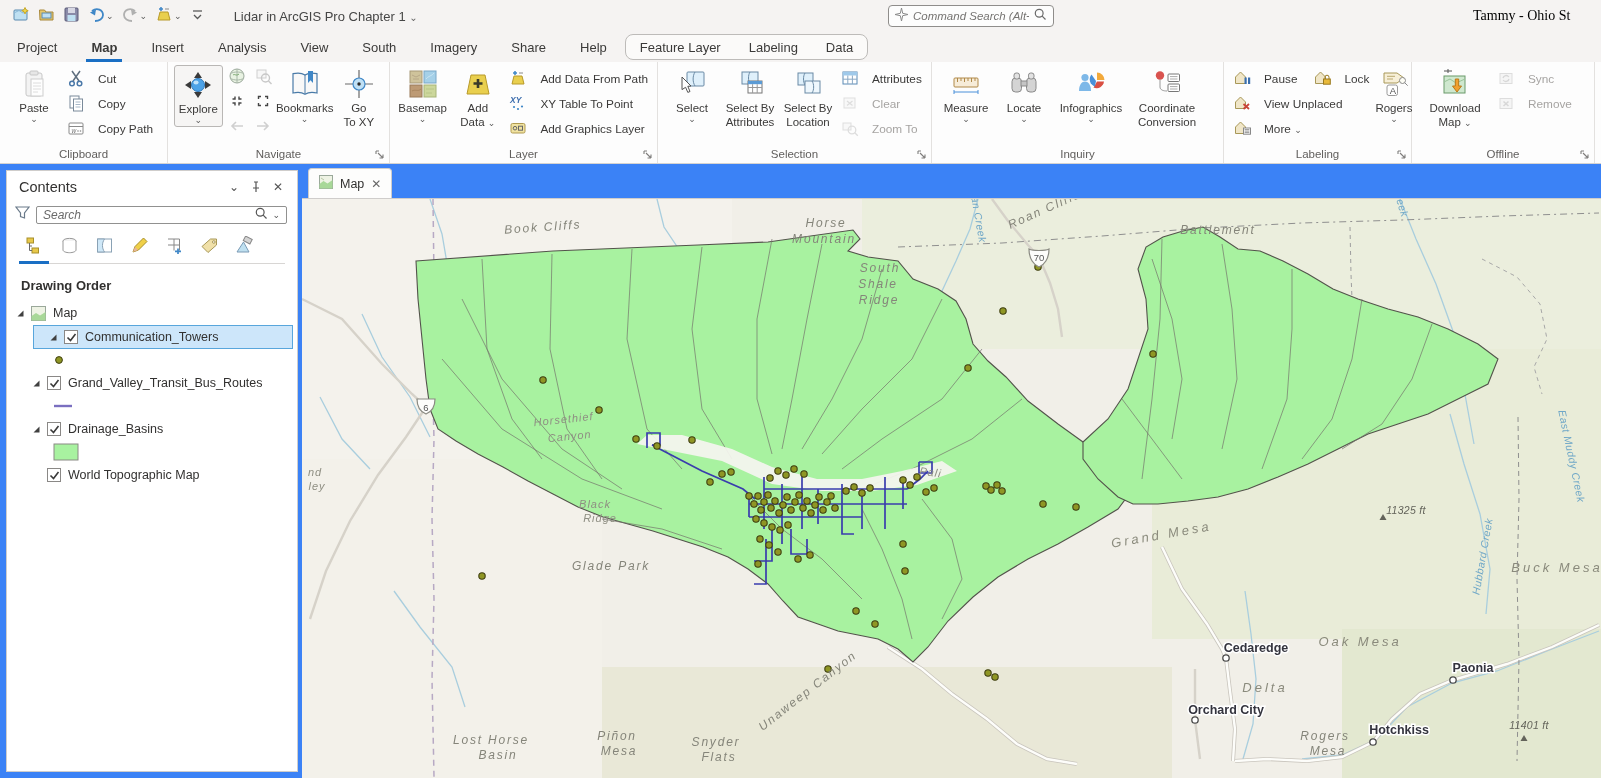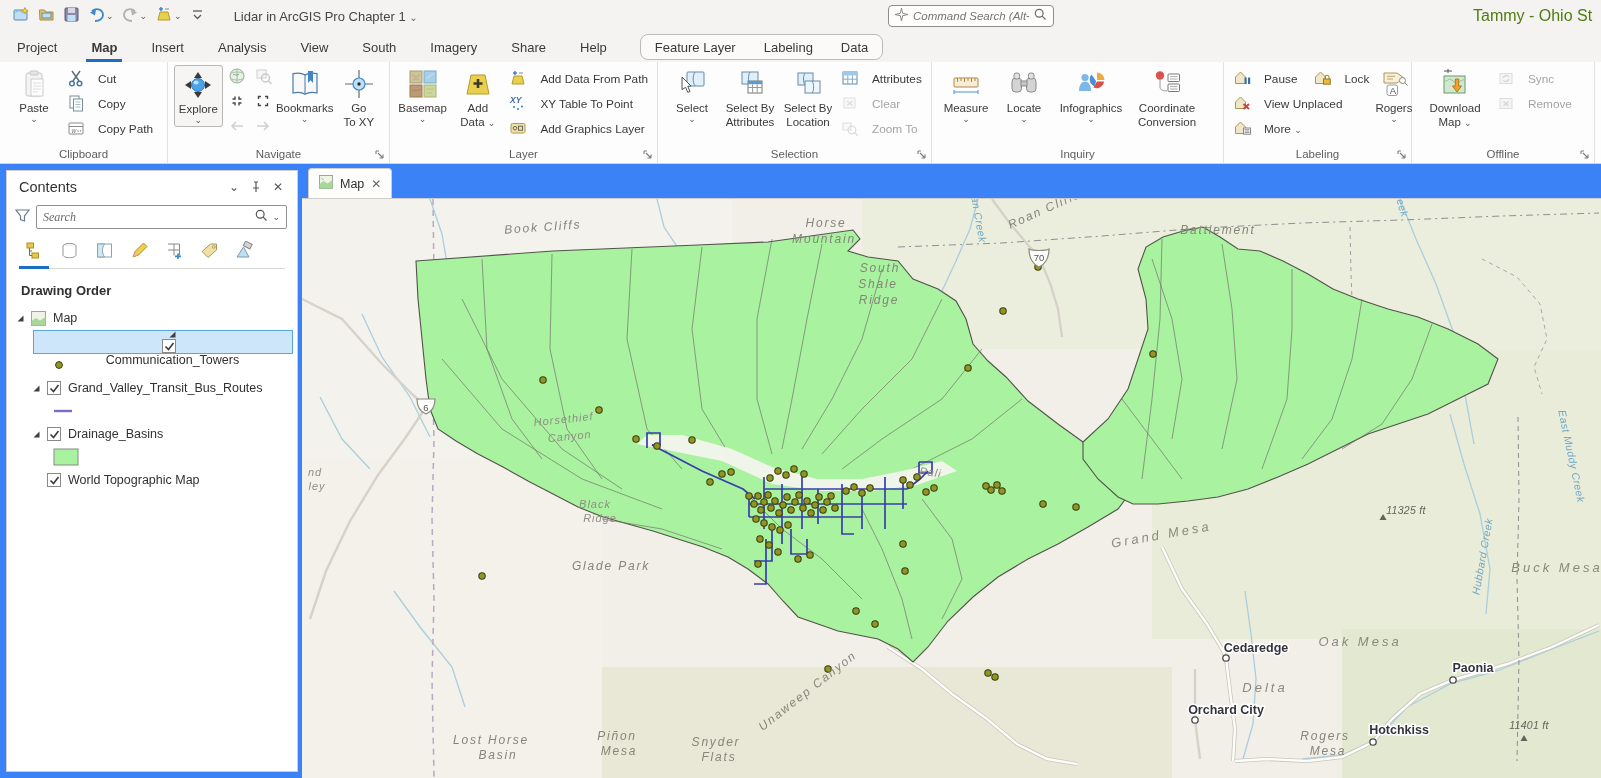--- a/index.html
+++ b/index.html
@@ -8,28 +8,28 @@
 
   
   .titlebar { position:absolute; left:0; top:0; width:1601px; height:32px; background:#f5f3f2; display:flex; align-items:center; }
   .qat { display:flex; align-items:center; gap:2px; padding-left:10px; }
   .qat .qbtn { display:flex; align-items:center; height:24px; padding:0 3px; border-radius:3px; cursor:default; }
   .qat .chev { font-size:9px; color:#5a5a5a; margin-left:1px; }
   .proj-title { margin-left:26px; font-size:13px; color:#464646; white-space:nowrap; }
   .proj-title .chev { font-size:10px; color:#666; }
   .cmdsearch { position:absolute; left:888px; top:5px; width:166px; height:22px; border:1px solid #8f8d8b; border-radius:4px; background:#fdfdfd; display:flex; align-items:center; padding:0 6px; gap:5px; }
   .cmdsearch .ph { flex:1; font-size:11.5px; font-style:italic; color:#767472; white-space:nowrap; overflow:hidden; }
-  .account { position:absolute; right:0; top:0; height:32px; display:flex; align-items:center; font-size:16px; color:#4d7c0f; width:128px; overflow:hidden; white-space:nowrap; }
+  .account { position:absolute; right:0; top:0; height:32px; display:flex; align-items:center; font-size:14px; color:#000000; width:128px; overflow:hidden; white-space:nowrap;font-family:Liberation Serif, serif; }
 
   
   .tabrow { position:absolute; left:0; top:32px; width:1601px; height:30px; background:#f5f3f2; display:flex; align-items:stretch; }
   .rtab { display:flex; align-items:center; padding:0 17px; font-size:13px; color:#3b3a39; cursor:default; position:relative; }
   .rtab.active { font-weight:bold; }
   .rtab.active:after { content:""; position:absolute; left:12px; right:12px; bottom:0; height:3px; background:#1a6fc4; }
-  .ctxgroup { display:flex; align-items:stretch; margin-left:16px; border:1px solid #bdbbb9; border-radius:8px; background:#fbfaf9; margin-top:2px; margin-bottom:2px; }
+  .ctxgroup { display:flex; align-items:stretch; margin-left:1px; border:1px solid #bdbbb9; border-radius:8px; background:#fbfaf9; margin-top:2px; margin-bottom:2px; }
   .ctxgroup .rtab { padding:0 14px; }
 
   
   .ribbon { position:absolute; left:0; top:62px; width:1601px; height:102px; background:#fdfdfd; border-bottom:1px solid #d5d3d1; display:flex; }
   .rgroup { position:relative; display:flex; flex-direction:column; border-right:1px solid #e3e1df; }
   .rgroup-content { flex:1; display:flex; align-items:flex-start; padding:3px 6px 0 6px; gap:2px; }
   .rgroup-label { height:18px; display:flex; align-items:center; justify-content:center; font-size:11.5px; color:#605e5c; position:relative; }
   .launcher { position:absolute; right:3px; bottom:2px; width:12px; height:12px; opacity:.8; }
   .rbtn-large { display:flex; flex-direction:column; align-items:center; width:56px; padding:2px 1px; border-radius:3px; }
   .rbtn-large.boxed { border:1px solid #b9b7b5; background:#f6f5f4; }
@@ -48,21 +48,21 @@
 
   
   .content { position:absolute; left:0; top:164px; width:1601px; height:614px; background:#3b82f6; }
 
   
   .contents-pane { position:absolute; left:6px; top:6px; width:292px; height:602px; background:#fff; border:1px solid #cfcdcb; display:flex; flex-direction:column; }
   .cp-header { height:32px; display:flex; align-items:center; padding:0 8px 0 12px; }
   .cp-title { font-size:14.5px; color:#323130; flex:1; }
   .cp-hbtn { width:22px; height:22px; display:flex; align-items:center; justify-content:center; color:#555; font-size:12px; }
   .cp-searchrow { display:flex; align-items:center; padding:2px 10px 6px 8px; gap:6px; }
-  .cp-searchbox { flex:1; height:24px; border:1px solid #919190; border-radius:2px; display:flex; align-items:center; padding:0 6px; gap:4px; background:#fff;font-family:Liberation Serif, serif; }
+  .cp-searchbox { flex:1; height:18px; border:1px solid #919190; border-radius:2px; display:flex; align-items:center; padding:0 6px; gap:4px; background:#fff; }
   .cp-searchbox .ph { flex:1; font-size:12px; font-style:italic; color:#6a6a6a; }
   .cp-tabs { display:flex; gap:9px; padding:4px 0 0 14px; position:relative; height:34px; }
   .cp-tab { width:26px; height:26px; display:flex; align-items:center; justify-content:center; position:relative; }
   .cp-tabs-rule { position:absolute; left:12px; right:12px; bottom:0; height:1px; background:#d8d6d4; }
   .cp-tab.active:after { content:""; position:absolute; left:-2px; right:-2px; bottom:-4px; height:3px; background:#1a6fc4; }
   .cp-body { flex:1; overflow:hidden; padding-top:10px; }
   .do-heading { font-size:13px; font-weight:bold; color:#323130; padding:4px 0 8px 14px; }
   .trow { display:flex; align-items:center; height:24px; font-size:12.5px; color:#323130; position:relative; }
   .trow .expander { width:10px; height:10px; display:flex; align-items:center; justify-content:center; }
   .trow .cbx { width:14px; height:14px; border:1px solid #8a8886; background:#fff; display:flex; align-items:center; justify-content:center; margin-right:7px; flex:none; }
@@ -660,21 +660,21 @@
               </span>
               <span style="width:6px"></span>
               <span style="margin-right:7px;display:flex">
                 <svg width="15" height="15" viewBox="0 0 15 15">
                   <rect x="0.5" y="0.5" width="14" height="14" fill="#eef3e4" stroke="#9aa89a"></rect>
                   <path d="M0.5 10l4.5-3 4 2.5 5.5-3.5V14.5H0.5z" fill="#a8d898"></path>
                 </svg>
               </span>
               <span>Map</span>
             </div>
-            <div class="trow selrow" style="padding-left: 41px; flex-direction: column;">
+            <div class="trow selrow" style="padding-left: 41px;">
               <span class="selbg"></span>
               <span class="expander">
                 <svg width="9" height="9" viewBox="0 0 9 9">
                   <polygon points="1.5,7.5 7.5,7.5 7.5,1.5" fill="#404040"></polygon>
                 </svg>
               </span>
               <span style="width:6px"></span>
               <span class="cbx">
                 <svg width="11" height="11" viewBox="0 0 11 11">
                   <path d="M1.5 5.5l3 3 5-6.5" fill="none" stroke="#3a3a3a" stroke-width="1.6"></path>

